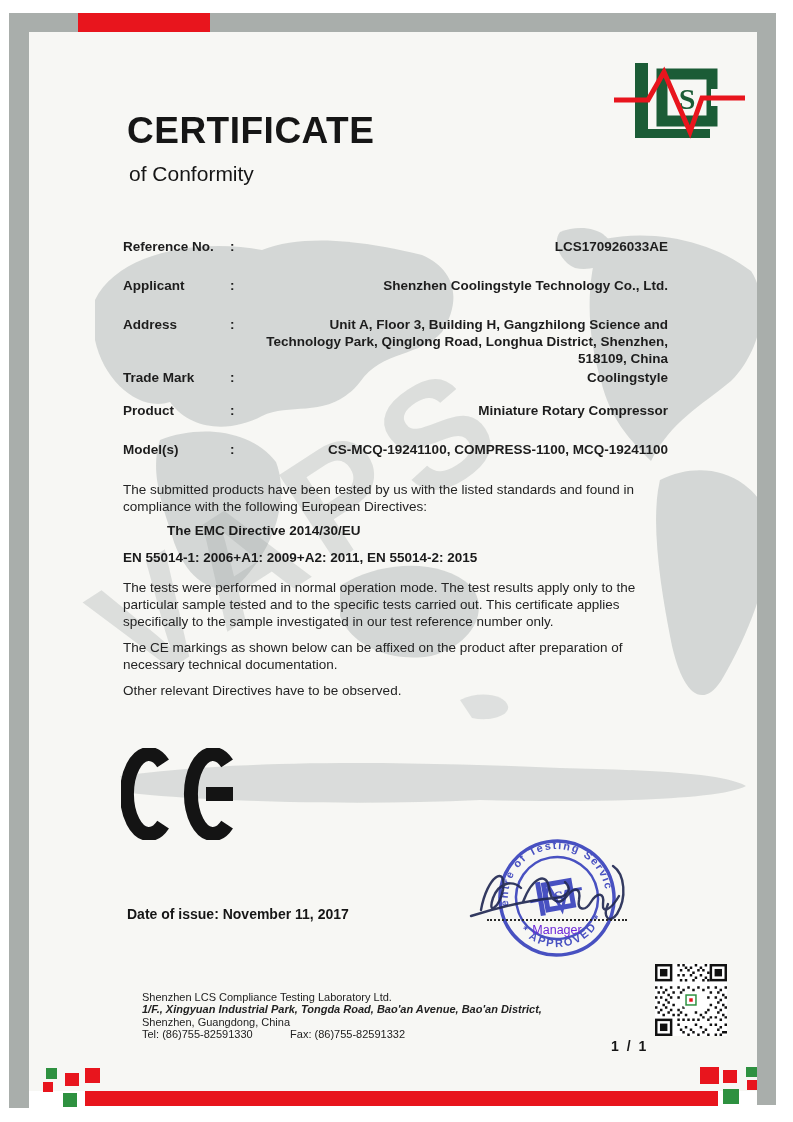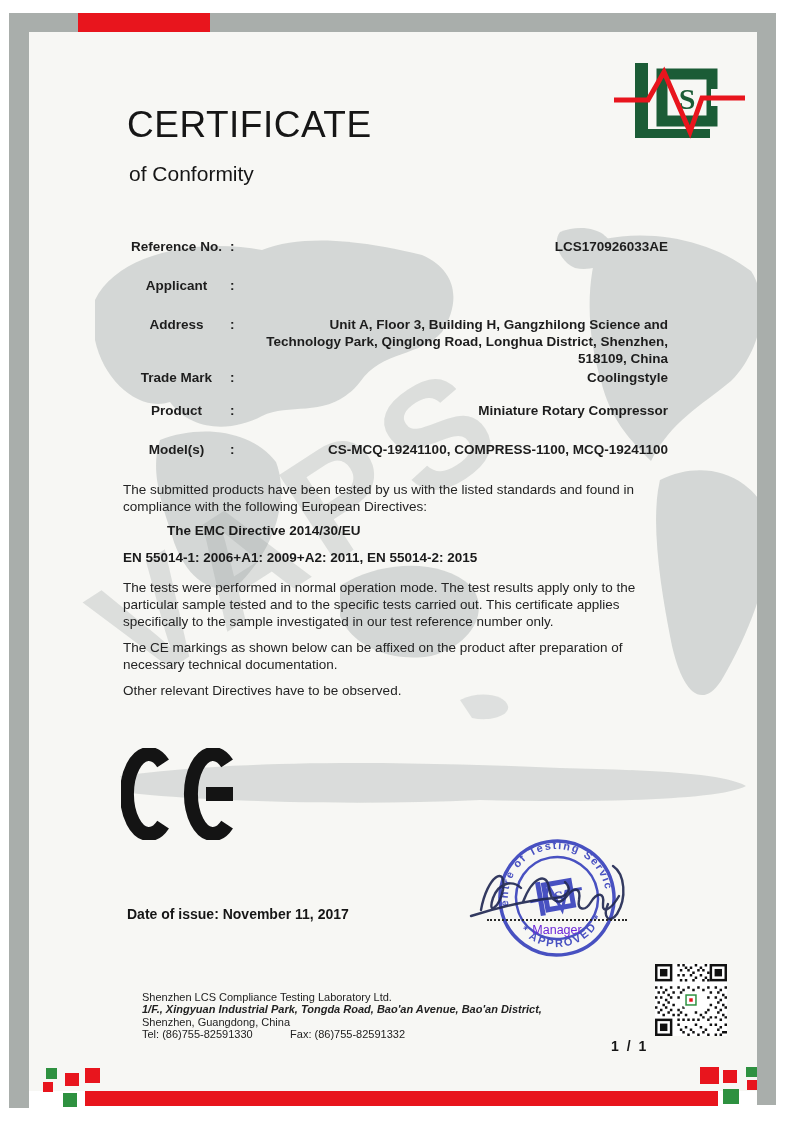--- a/index.html
+++ b/index.html
@@ -19,26 +19,26 @@
   #bar-bottom{left:85px;top:1091px;width:633px;height:15px;background:#e8151d;}
   .sq{position:absolute;}
   
   #map{left:29px;top:32px;width:729px;height:1059px;pointer-events:none;}
   #watermark{
     left:110px;top:560px;width:620px;font-size:150px;font-weight:700;
     color:#9fa6a5;opacity:.30;letter-spacing:14px;transform:rotate(-33deg);
     transform-origin:0 50%;white-space:nowrap;pointer-events:none;
   }
   
-  #title{left:127px;top:104px;font-size:37px;font-weight:400;letter-spacing:.5px;color:#161616;}
+  #title{left:127px;top:110px;font-size:37px;font-weight:700;letter-spacing:.5px;color:#161616;}
   #subtitle{left:129px;top:162px;font-size:21px;font-weight:400;color:#161616;}
   #logo{left:612px;top:60px;width:135px;height:82px;}
   
   .frow{position:absolute;left:123px;width:545px;display:flex;font-size:13.5px;font-weight:700;color:#1d1d1d;line-height:17px;}
-  .flabel{width:107px;flex:none;text-align:center;}
+  .flabel{width:107px;flex:none;}
   .fcolon{width:22px;flex:none;}
   .fvalue{width:416px;text-align:right;}
   #f0{top:238px;} #f1{top:277px;} #f2{top:316px;} #f3{top:369px;} #f4{top:402px;} #f5{top:441px;}
   
   .para{position:absolute;left:123px;width:548px;font-size:13.5px;line-height:17px;color:#242424;}
   .para.bold{font-weight:700;color:#1a1a1a;}
   #p1{top:481px;} #p2{top:522px;margin-left:44px;} #p3{top:549px;} #p4{top:579px;} #p5{top:639px;} #p6{top:682px;}
   
   #ce{left:121px;top:748px;width:132px;height:92px;}
   .vh{position:absolute;width:1px;height:1px;overflow:hidden;clip:rect(0 0 0 0);}
@@ -107,20 +107,21 @@
   <div class="abs" id="subtitle">of Conformity</div>
 
   <div class="frow" id="f0">
     <span class="flabel">Reference No.</span>
     <span class="fcolon">:</span>
     <span class="fvalue">LCS170926033AE</span>
   </div>
   <div class="frow" id="f1">
     <span class="flabel">Applicant</span>
     <span class="fcolon">:</span>
+    <span class="fvalue">Shenzhen Coolingstyle Technology Co., Ltd.</span>
   </div>
   <div class="frow" id="f2">
     <span class="flabel">Address</span>
     <span class="fcolon">:</span>
     <span class="fvalue">Unit A, Floor 3, Building H, Gangzhilong Science and Technology Park, Qinglong Road, Longhua District, Shenzhen, 518109, China</span>
   </div>
   <div class="frow" id="f3">
     <span class="flabel">Trade Mark</span>
     <span class="fcolon">:</span>
     <span class="fvalue">Coolingstyle</span>

